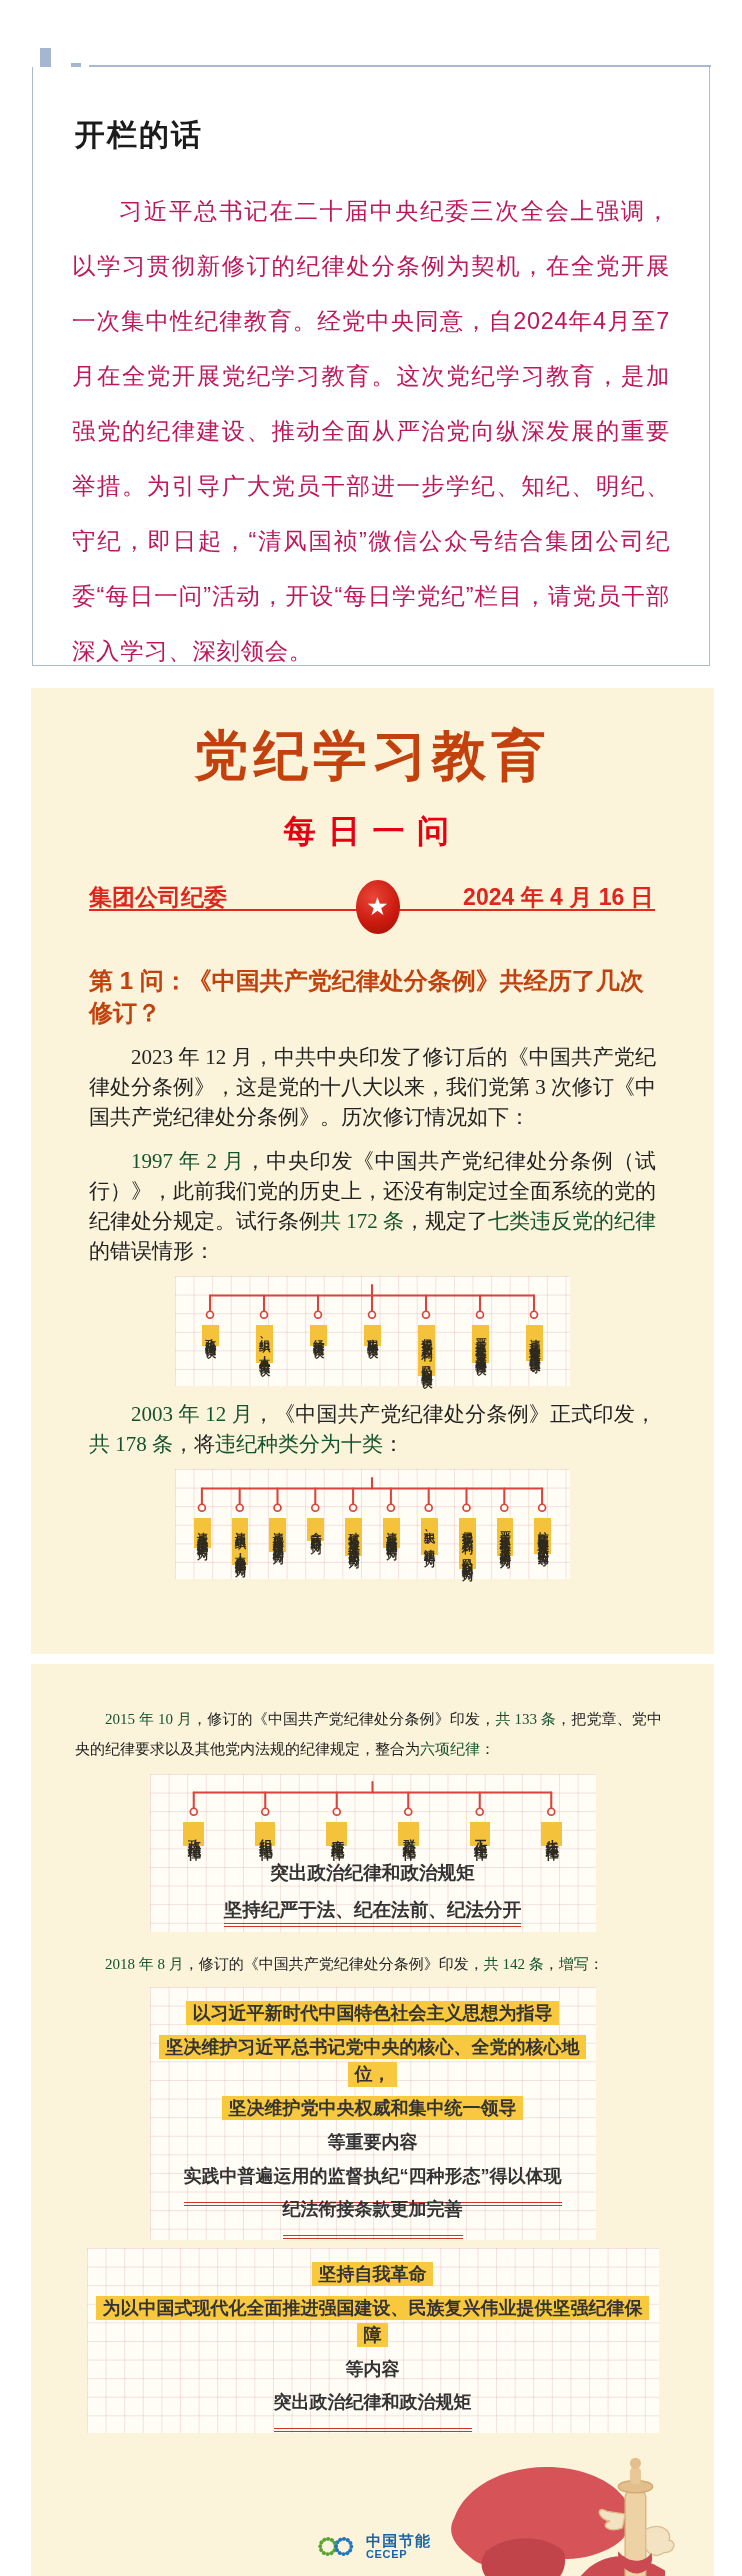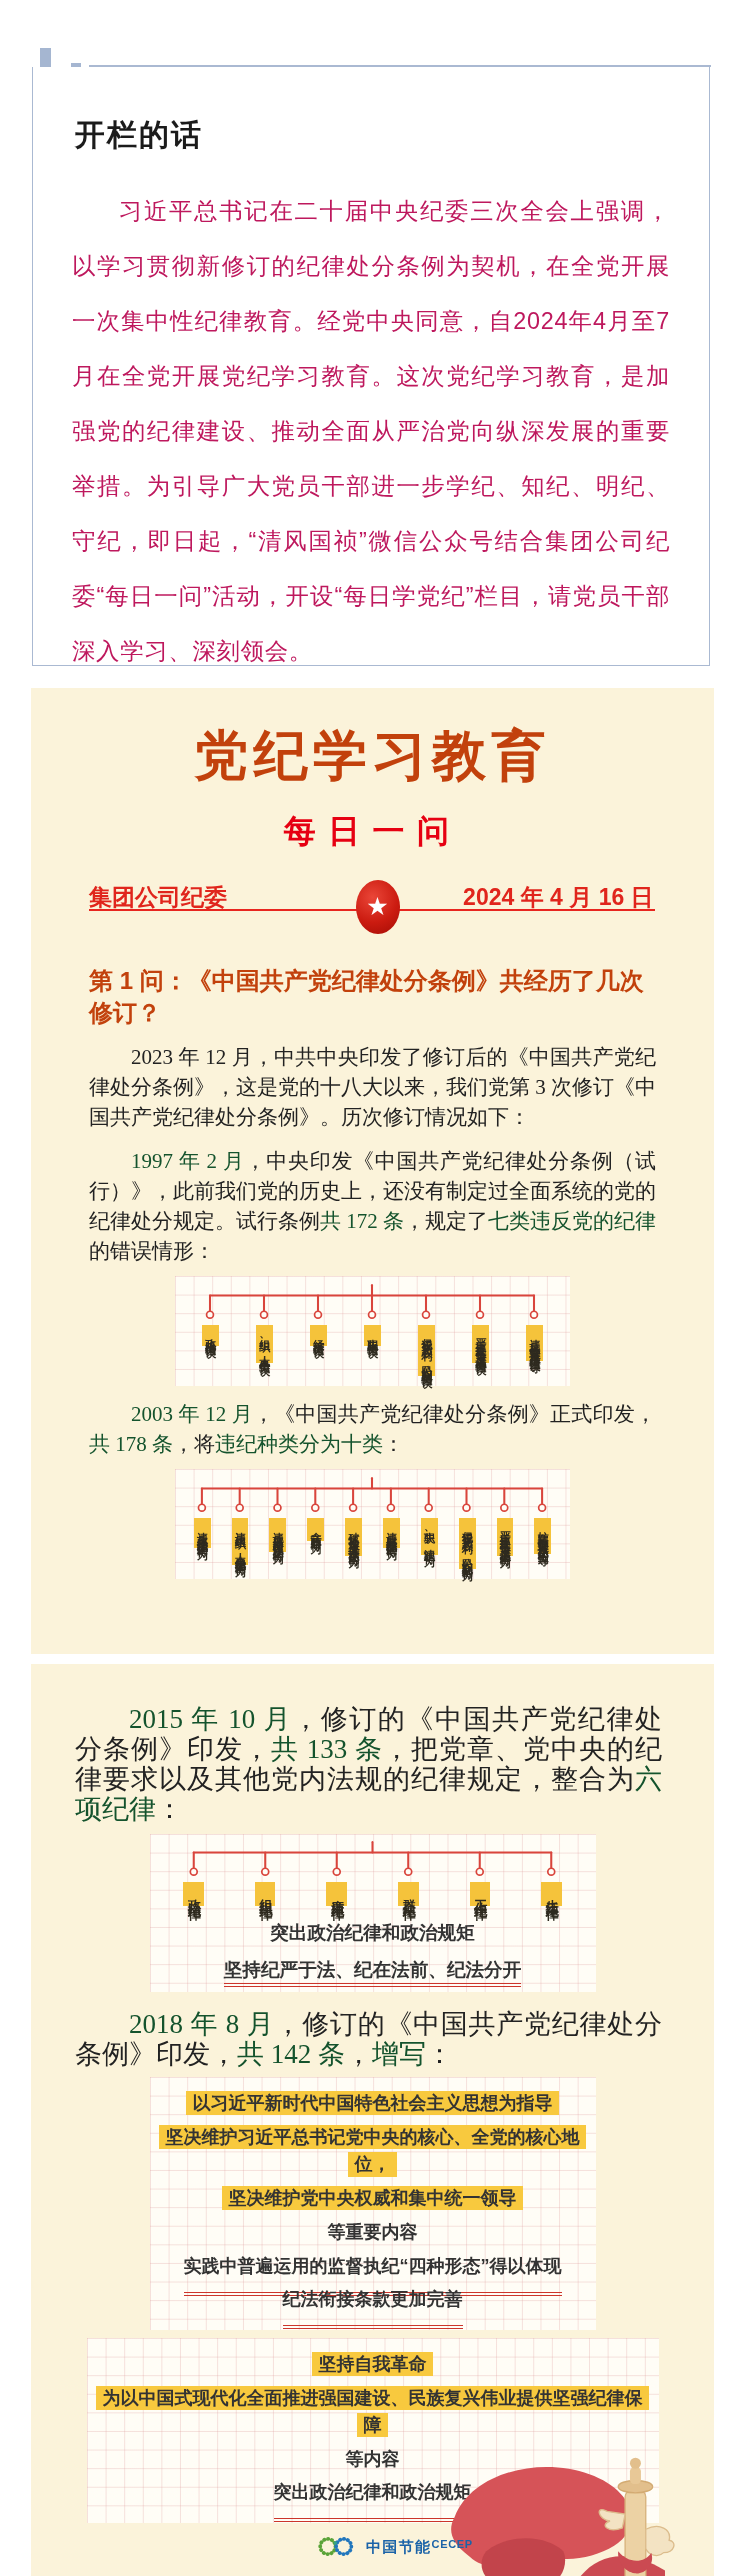--- a/index.html
+++ b/index.html
@@ -28,21 +28,21 @@
   .b-line{position:absolute;left:0;right:11px;top:29px;height:2.8px;background:#e8251f;}
   .issuer{position:absolute;left:0;top:2.8px;font-size:23px;font-weight:bold;color:#e0251c;}
   .bdate{position:absolute;right:12.4px;top:2.8px;font-size:23px;font-weight:bold;color:#e0251c;}
   .badge{position:absolute;left:50%;transform:translateX(-50%);top:0;width:44px;height:54px;border-radius:50%;
          background:radial-gradient(circle at 38% 32%,#ea4638 0%,#cb1b10 55%,#a30c05 100%);
          display:flex;align-items:center;justify-content:center;}
   .badge .star{color:#fff;font-size:25px;line-height:1;}
   .question{margin:30px 58px 0 58px;font-size:24px;font-weight:bold;color:#c2410c;}
   .para{margin:13.8px 58px 0 58px;font-size:21px;line-height:30px;color:#222;text-align:justify;text-indent:2em;
         font-family:"Liberation Serif","DejaVu Serif",serif;}
-  #card-lower .para{margin:0 52px 0 44px;font-size:27px;}
+  #card-lower .para{margin:0 52px 0 44px;font-size:15px;}
   .red{color:#14532d;}
   
   .gridpanel{background-color:#fffdf6;
      background-image:linear-gradient(rgba(222,158,158,.30) 0.7px,transparent 0.7px),
                       linear-gradient(90deg,rgba(222,158,158,.30) 0.7px,transparent 0.7px);
      background-size:18.6px 18.6px;box-sizing:border-box;padding:6.9px 8.3px 9.6px 8.3px;}
   .diagram{margin:9.6px auto 0 auto;}
   #d1997,#d2003{width:395px;}
   #d2015{width:446px;}
   .dlabels{display:flex;align-items:flex-start;}
@@ -54,21 +54,21 @@
   .dnote{margin-top:11px;font-size:18.6px;font-weight:bold;color:#333;}
   .panel{margin:8.3px auto 0 auto;text-align:center;}
   #panel2018{width:446px;}
   #panel2023{width:572px;}
   .pitem{margin:6.2px 0;font-size:18px;font-weight:bold;color:#333;line-height:27.5px;}
   .hl span{background:#f8c93e;padding:2.1px 6.9px;box-decoration-break:clone;}
   .rul span{border-bottom:4.8px double #cc352b;padding-bottom:16px;}
   .rul-note span{border-bottom:4.8px double #cc352b;padding-bottom:3.4px;}
   
   #footer-logo{position:absolute;left:285px;bottom:15px;display:flex;align-items:center;gap:6.9px;}
-  .logo-text{display:flex;flex-direction:row;line-height:1.05;}
+  .logo-text{display:flex;flex-direction:column;line-height:1.05;}
   .logo-cn{font-size:15px;font-weight:bold;color:#1b63a8;letter-spacing:1.4px;}
   .logo-en{font-size:11px;font-weight:bold;color:#1b63a8;letter-spacing:0.7px;}
   #flag-illu{position:absolute;right:-5.5px;bottom:-6.9px;width:275px;height:135px;}
 </style>
 </head>
 <body>
 
 <div class="deco-bar" id="bar1"></div>
 <div class="deco-bar" id="bar2"></div>
 <div class="deco-bar" id="bar3"></div>

